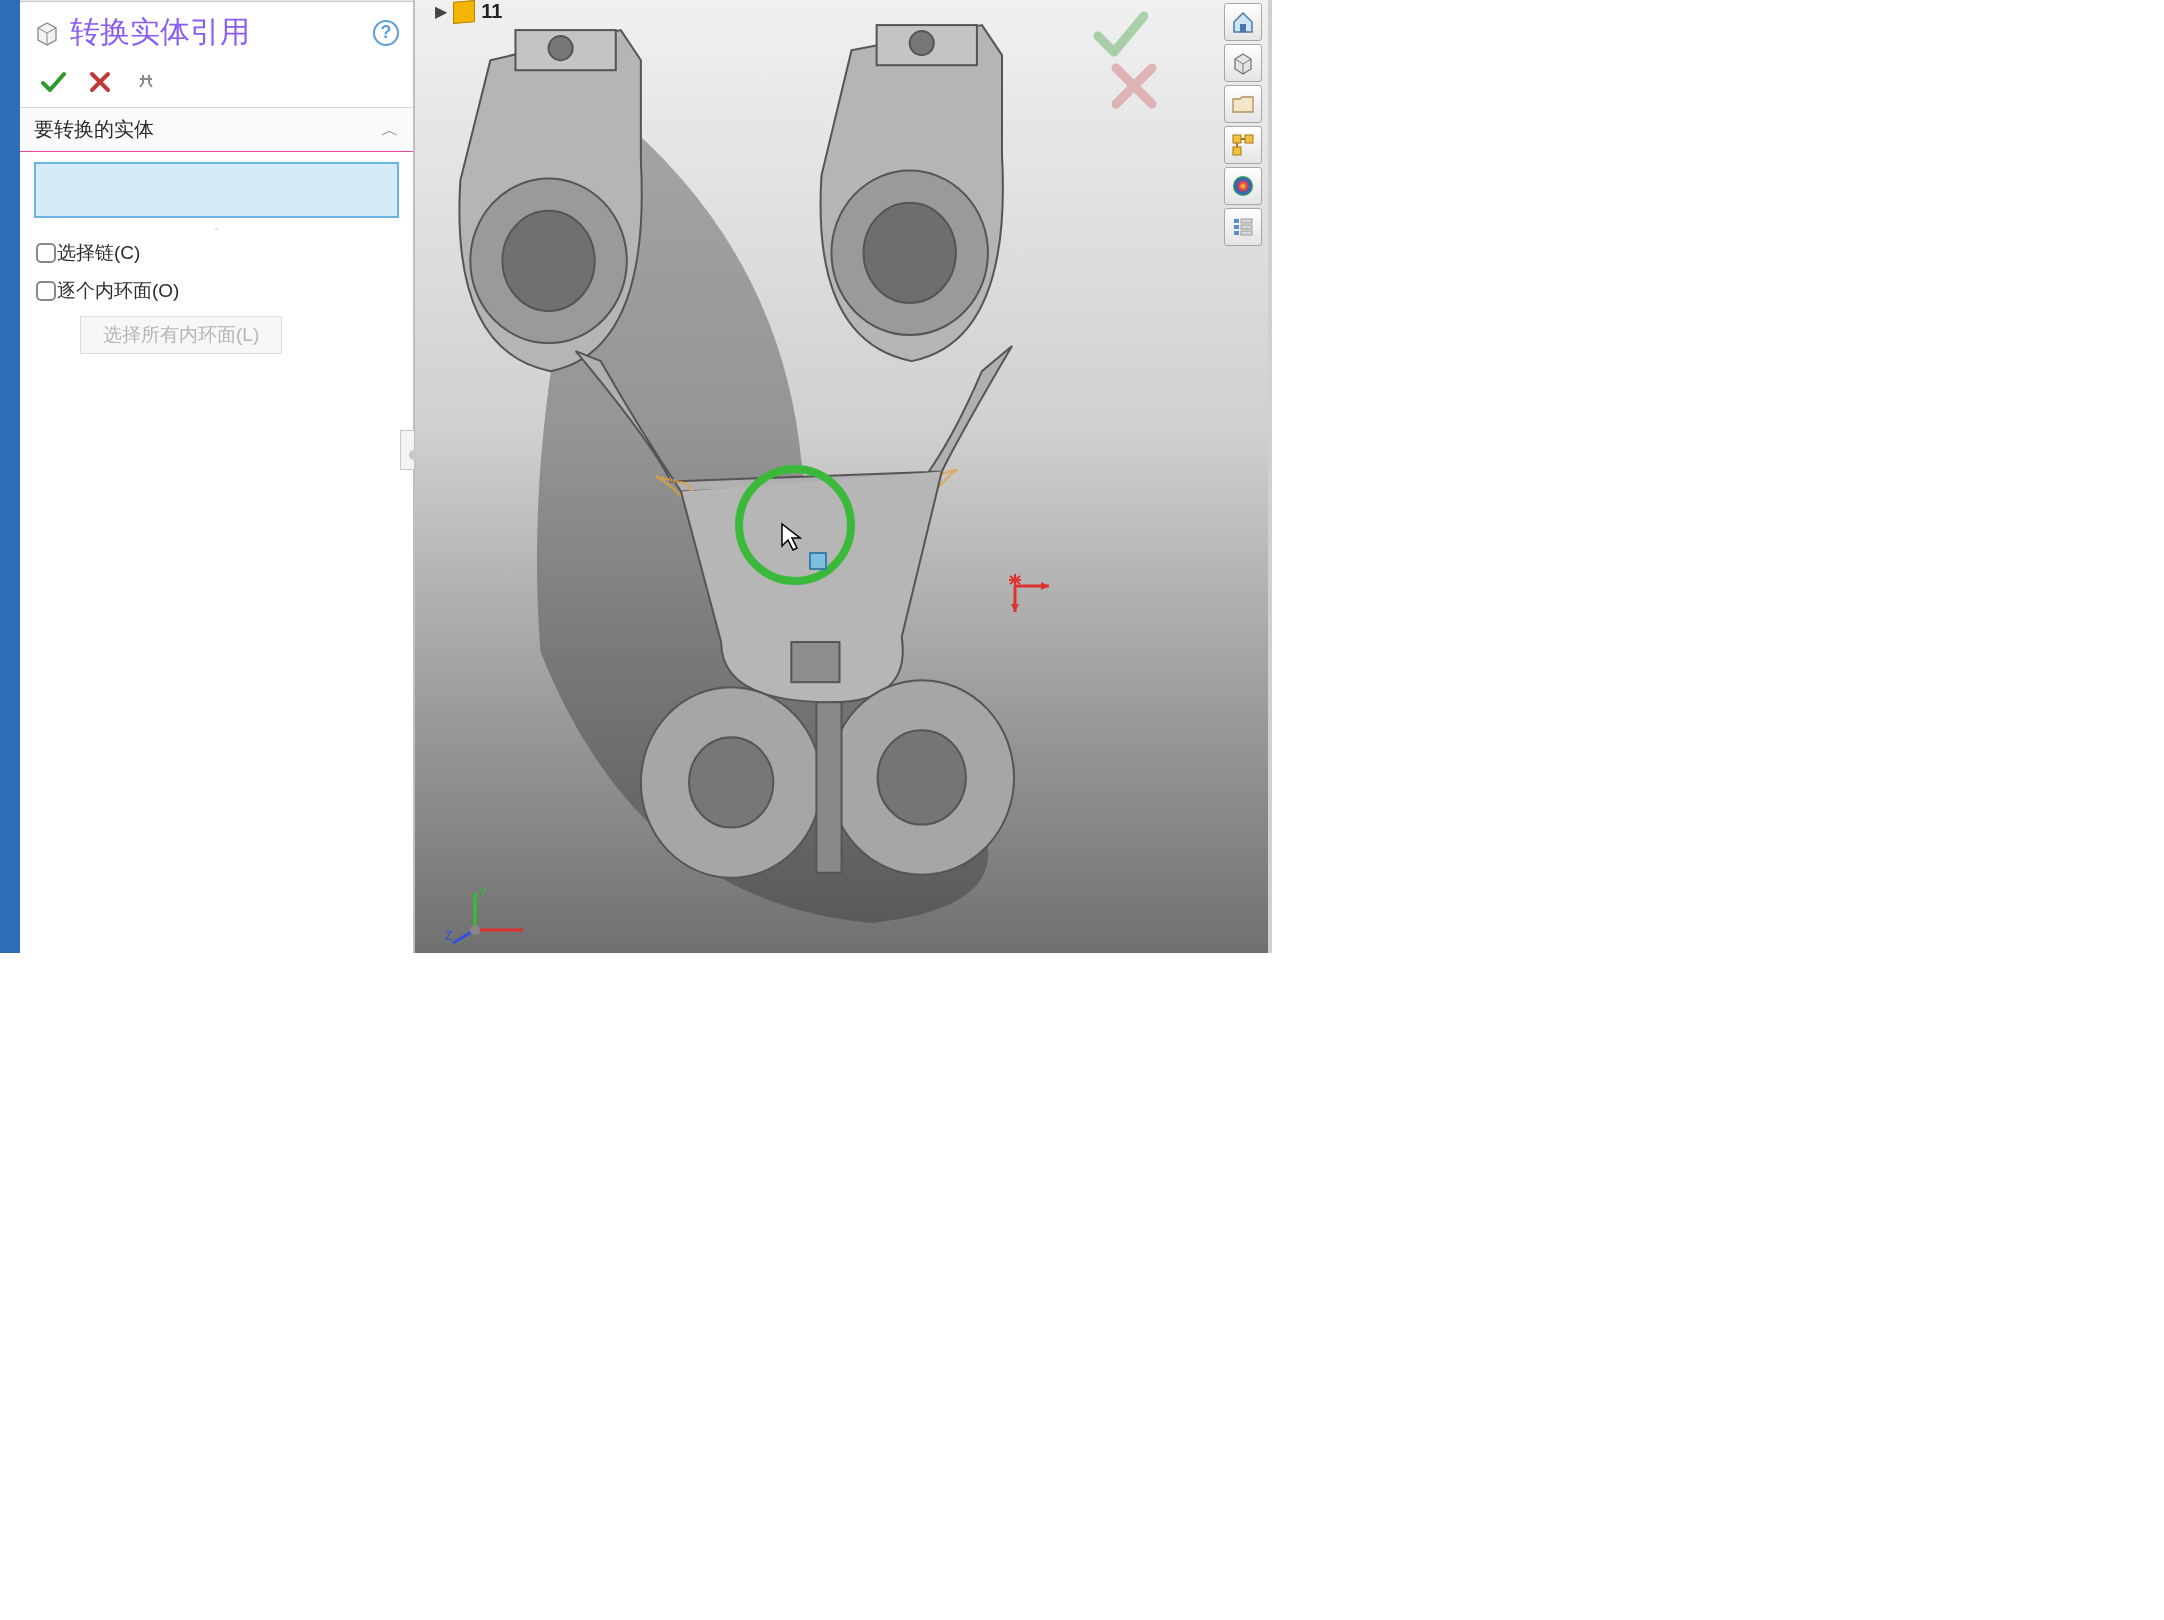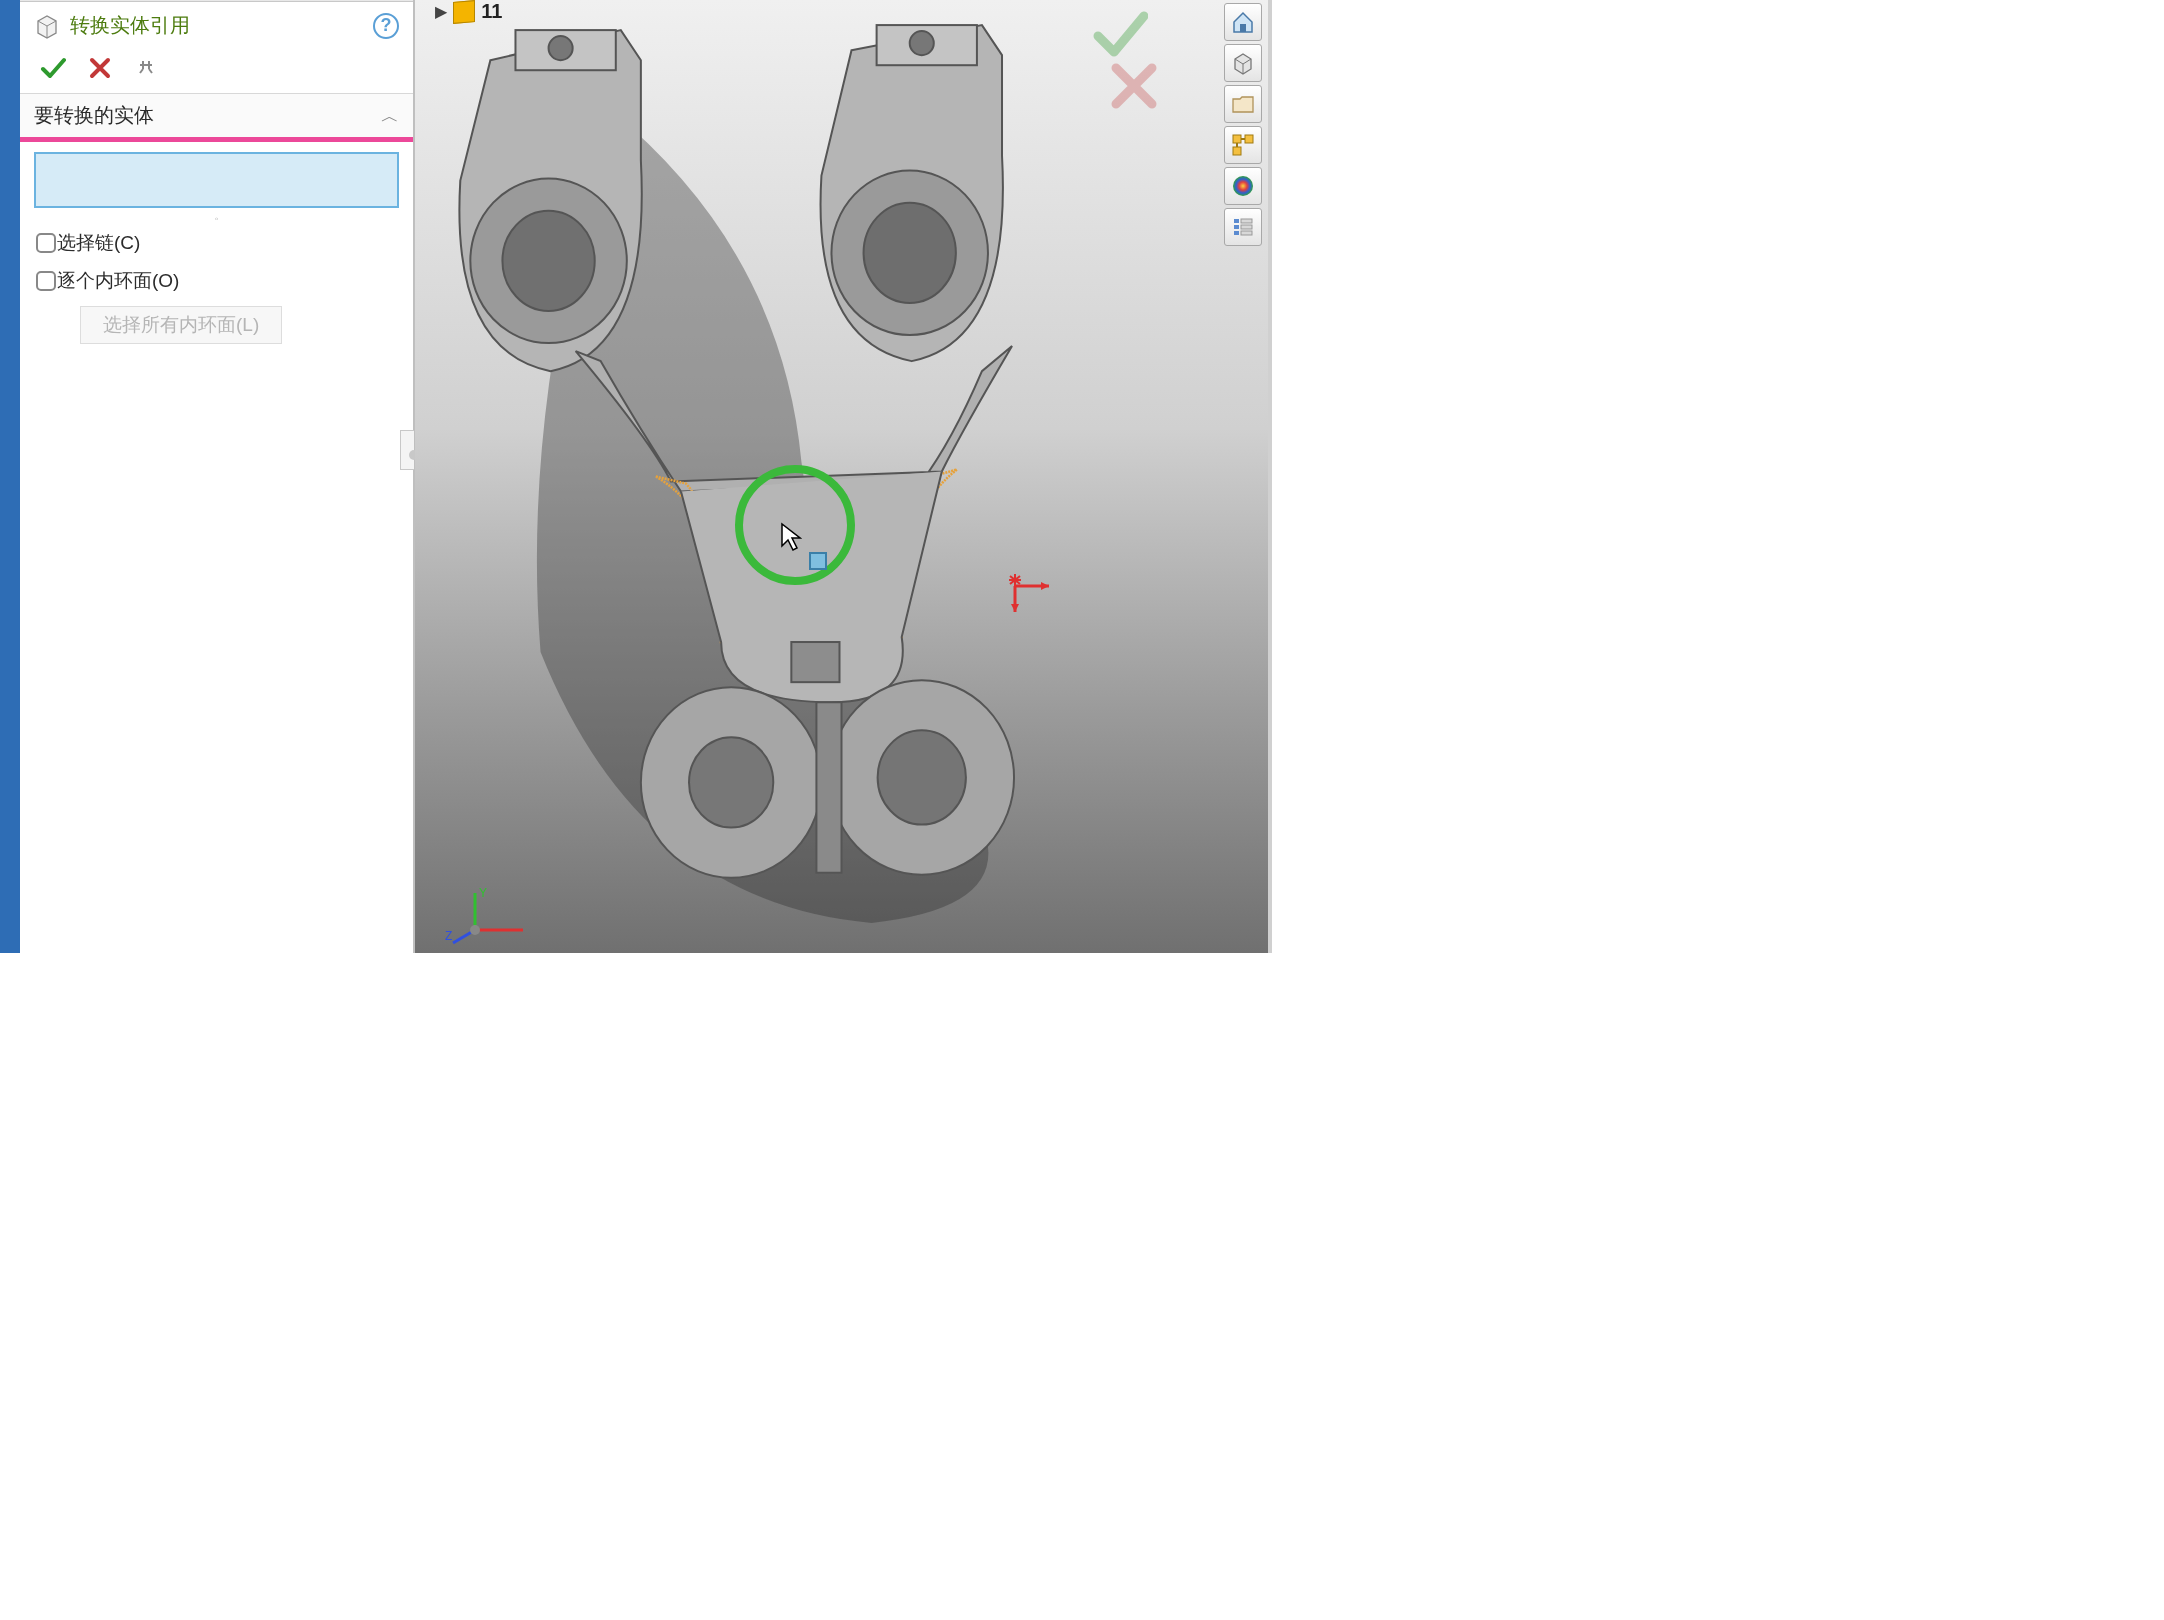--- a/index.html
+++ b/index.html
@@ -37,22 +37,22 @@
       align-items: center;
       padding: 10px 14px 8px 14px;
       gap: 10px;
     }
     .cube-icon {
       width: 26px; height: 26px;
       display: inline-block;
     }
     .panel-title {
       flex: 1;
-      font-size: 20px;
-      color: #4d7c0f;
+      font-size: 30px;
+      color: #8b5cf6;
     }
     .help-icon {
       width: 26px; height: 26px;
       border: 2px solid #5a9fd6;
       border-radius: 50%;
       color: #5a9fd6;
       font-size: 18px;
       font-weight: bold;
       display: flex;
       align-items: center;
@@ -69,21 +69,21 @@
     .ok-btn, .cancel-btn, .pin-btn {
       cursor: pointer;
       padding: 2px;
     }
     .group-header {
       display: flex;
       align-items: center;
       justify-content: space-between;
       padding: 8px 14px;
       border-top: 1px solid #d8d8d8;
-      border-bottom: 5px solid #ec4899;
+      border-bottom: 1px solid #ec4899;
       background: #fafafa;
     }
     .group-title {
       font-size: 20px;
       color: #2b2b2b;
     }
     .collapse-chevron {
       color: #888;
       font-size: 18px;
       cursor: pointer;

